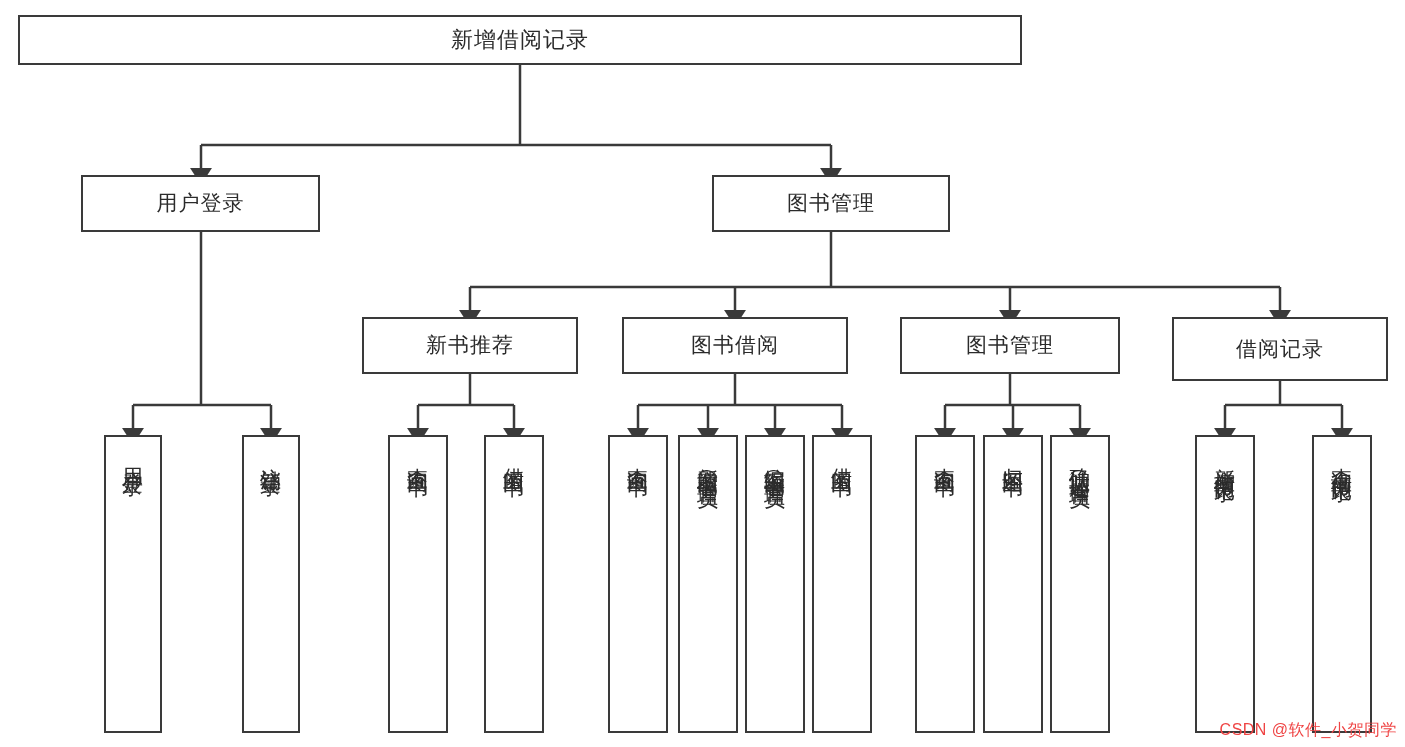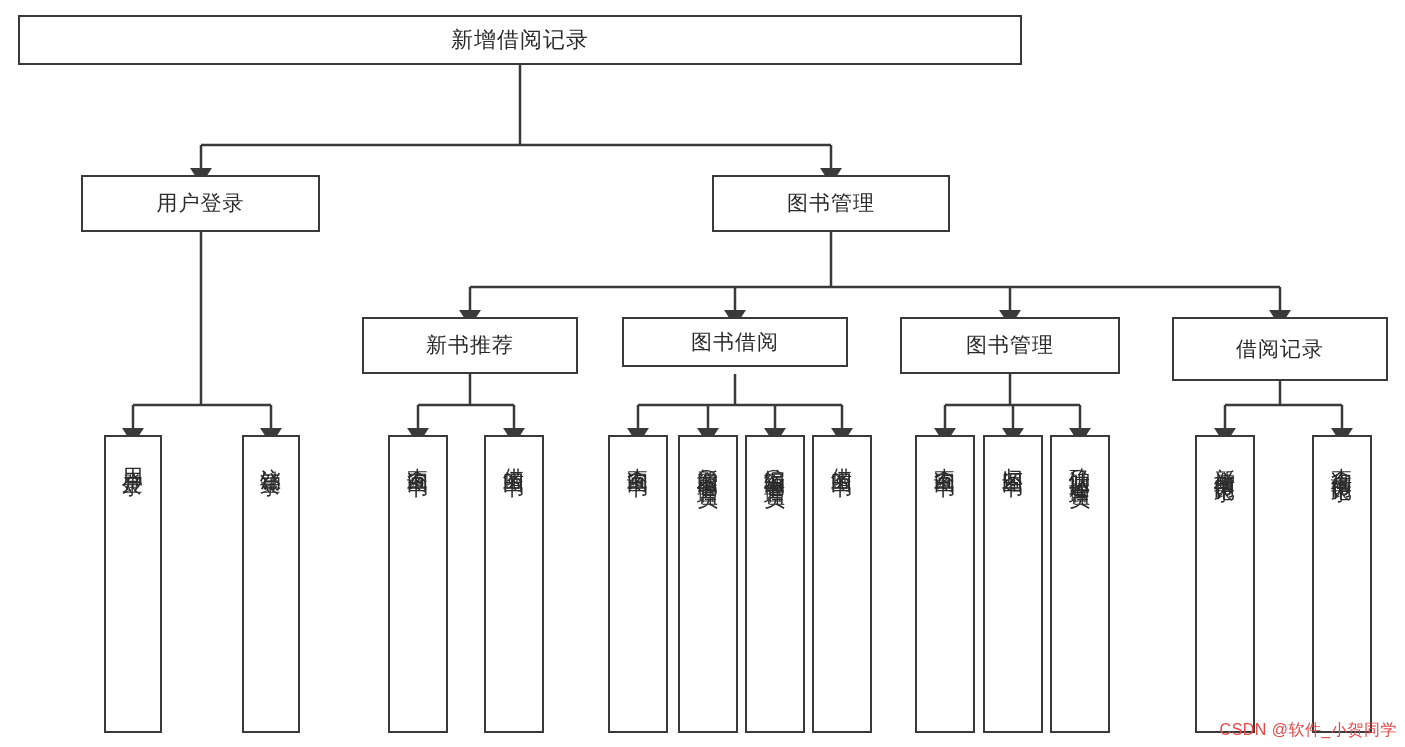--- a/index.html
+++ b/index.html
@@ -130,21 +130,21 @@
       </div>
       <div class="node horiz" style="left: 81px; top: 175px; width: 239px; height: 57px;">
         <span class="node-label">用户登录</span>
       </div>
       <div class="node horiz" style="left: 712px; top: 175px; width: 238px; height: 57px;">
         <span class="node-label">图书管理</span>
       </div>
       <div class="node horiz" style="left: 362px; top: 317px; width: 216px; height: 57px;">
         <span class="node-label">新书推荐</span>
       </div>
-      <div class="node horiz" style="left: 622px; top: 317px; width: 226px; height: 50px;">
+      <div class="node horiz" style="left: 622px; top: 317px; width: 226px; height: 57px;">
         <span class="node-label">图书借阅</span>
       </div>
       <div class="node horiz" style="left: 900px; top: 317px; width: 220px; height: 57px;">
         <span class="node-label">图书管理</span>
       </div>
       <div class="node horiz" style="left: 1172px; top: 317px; width: 216px; height: 64px;">
         <span class="node-label">借阅记录</span>
       </div>
       <div class="node vert" style="left: 104px; top: 435px; width: 58px; height: 298px;">
         <span class="node-label">用户登录</span>

